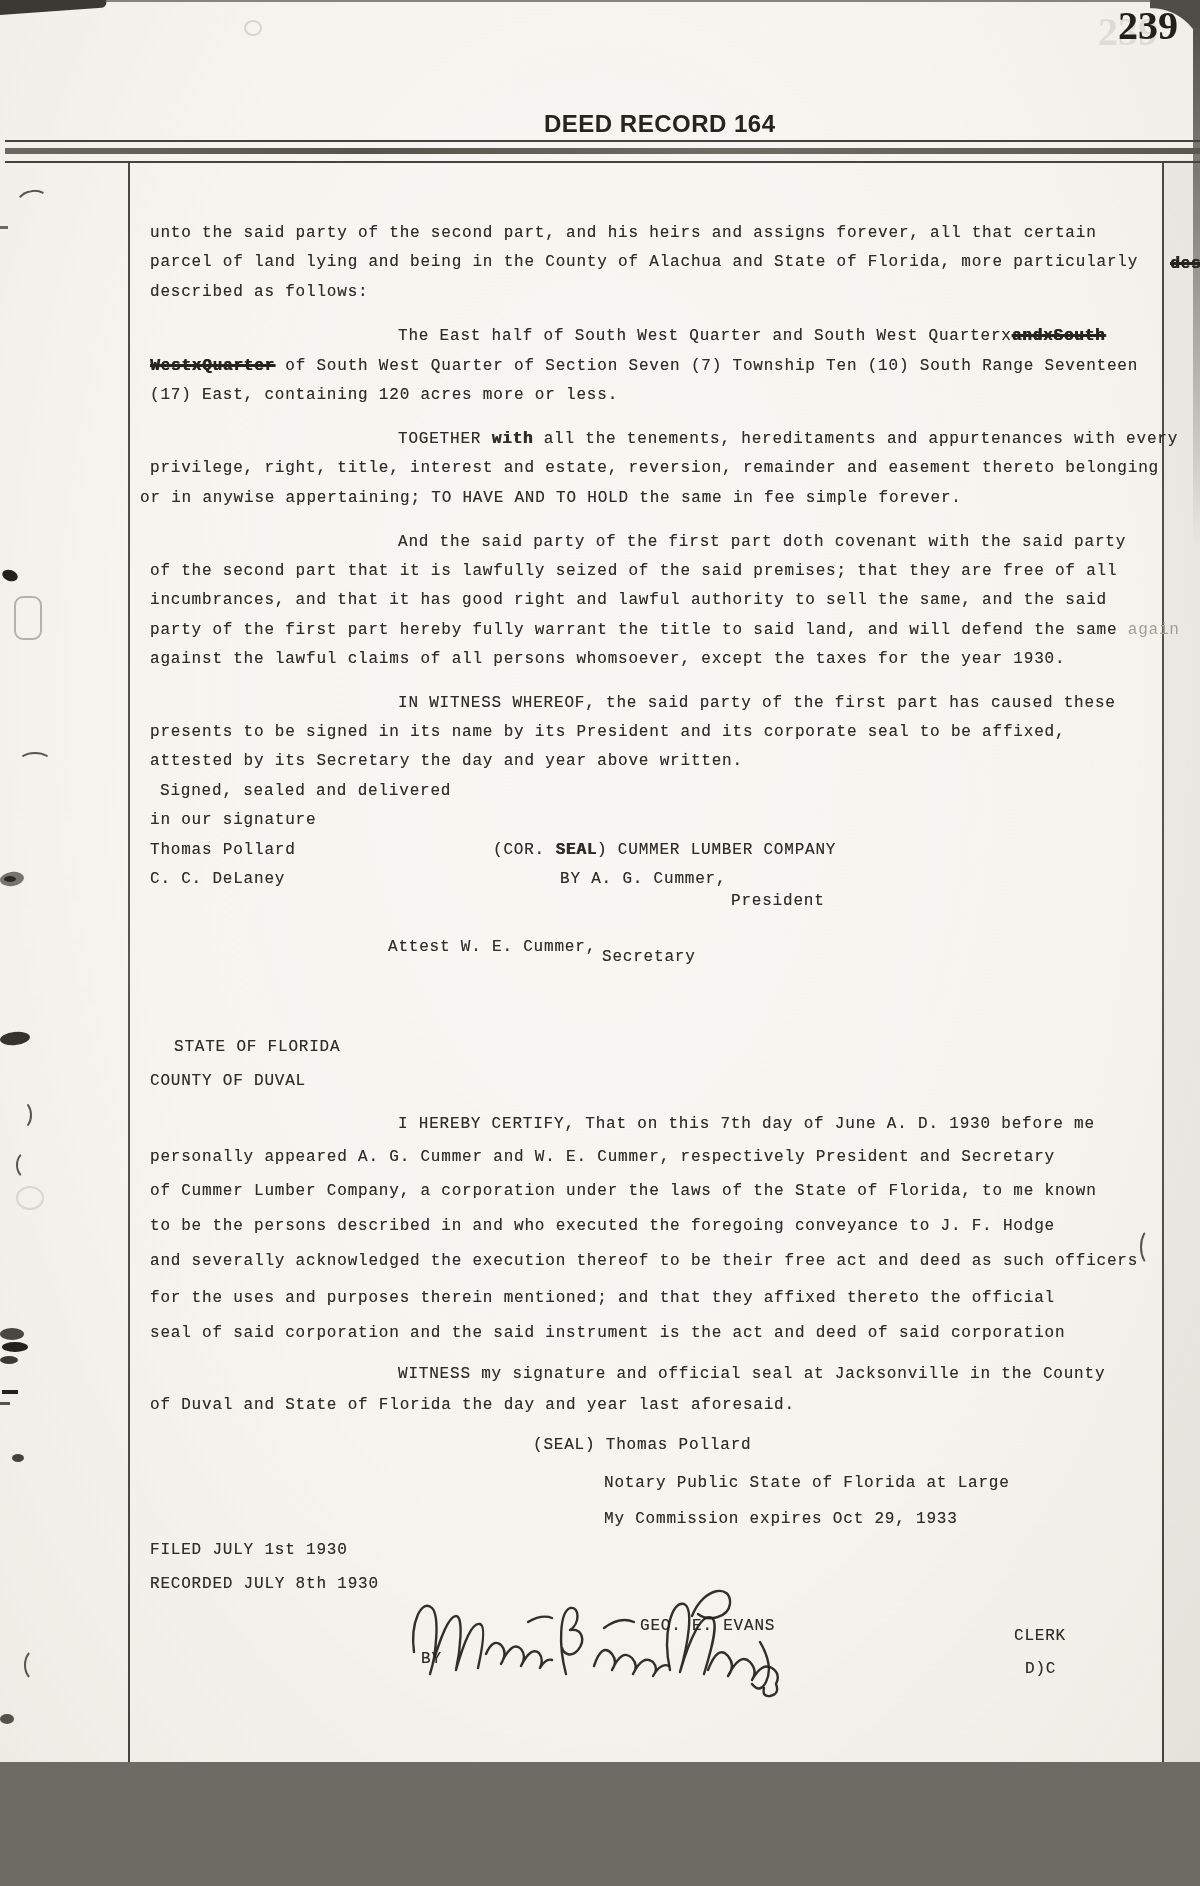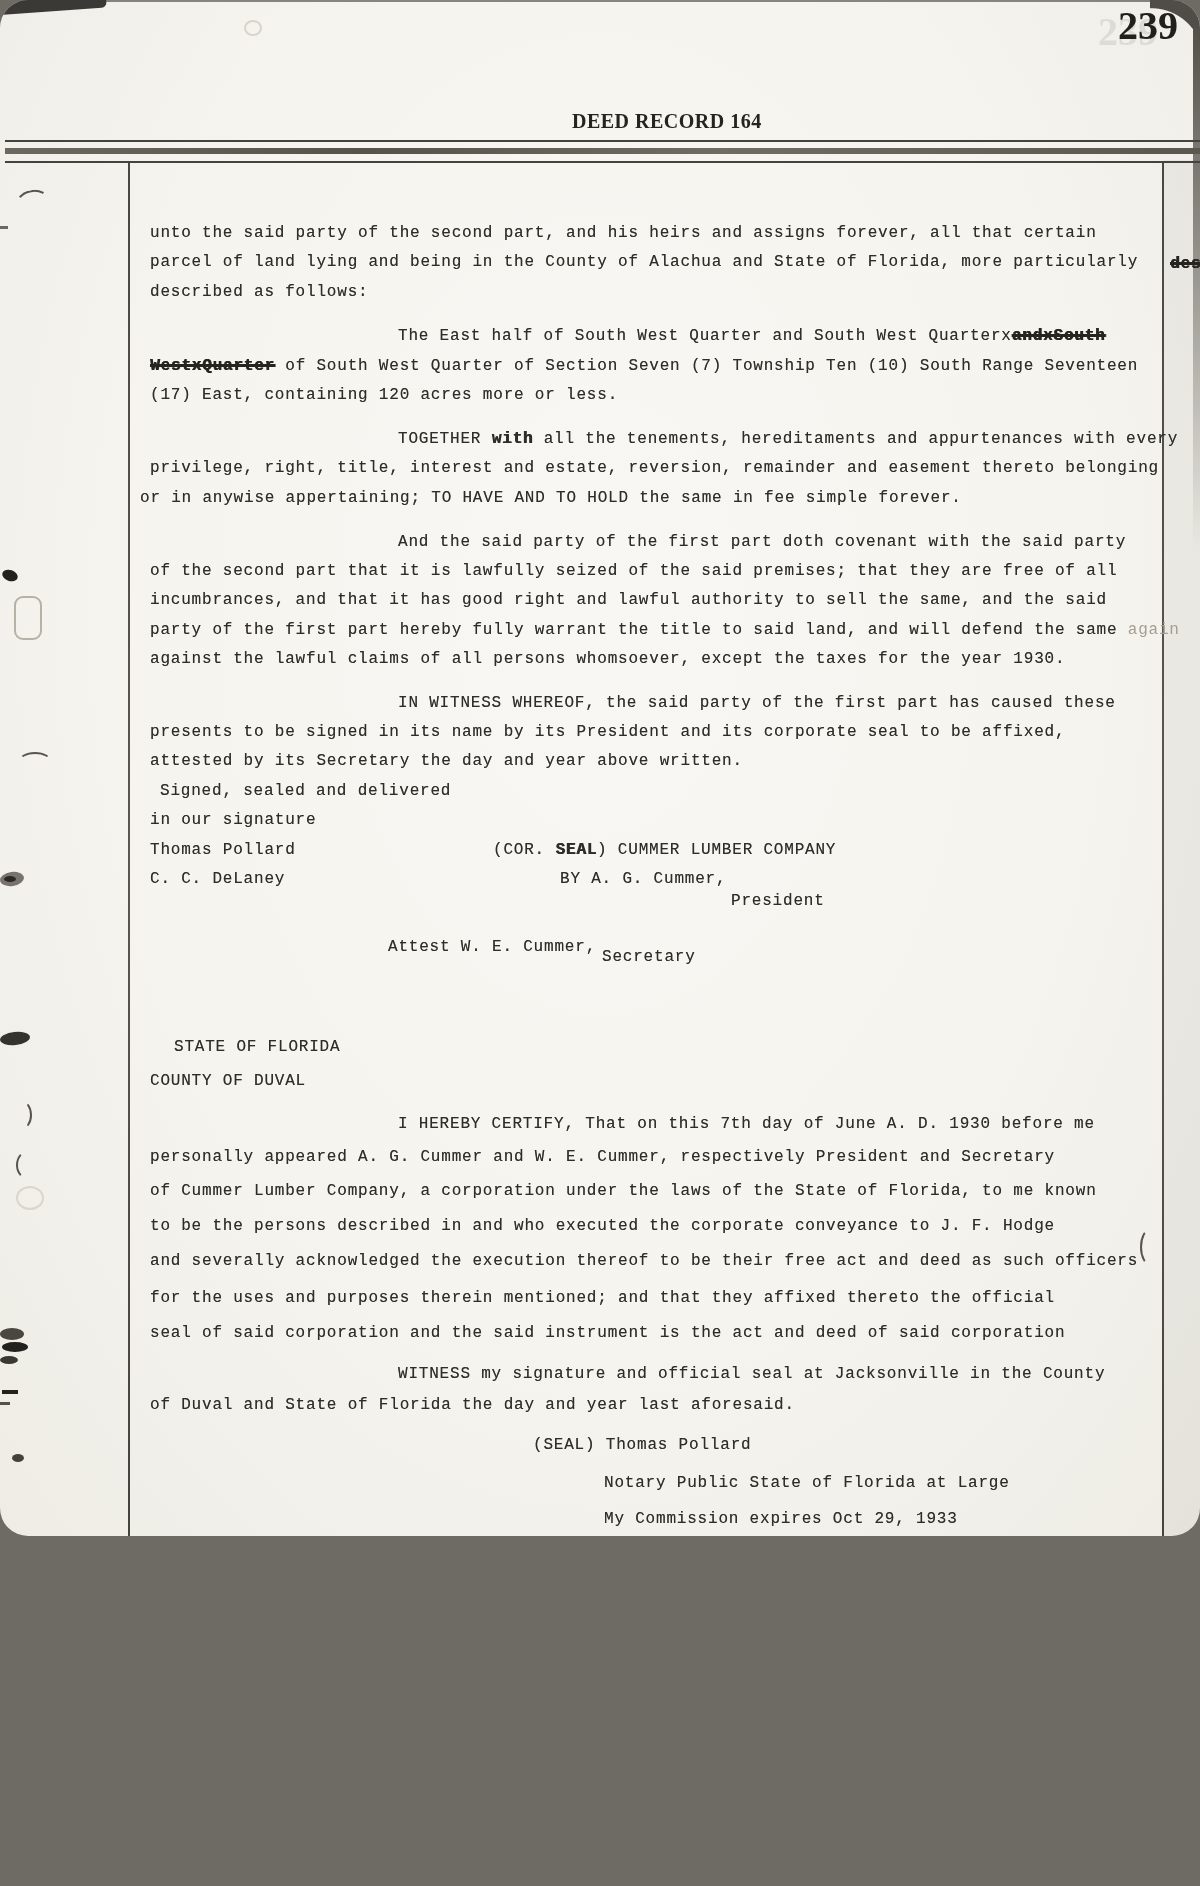--- a/index.html
+++ b/index.html
@@ -2,34 +2,33 @@
 <html><head>
 <meta charset="utf-8">
 <style>
   html,body{margin:0;padding:0;}
   body{
     width:1200px;height:1886px;
     background:#6e6b64;
     font-family:"Liberation Mono", monospace;
   }
   #page{
-    position:relative;width:1200px;height:1536px;overflow:hidden;
+    position:relative;width:1200px;height:1762px;overflow:hidden;
     background:radial-gradient(ellipse at 50% 40%, #f8f7f3 0%, #f5f4ef 55%, #eeece5 100%);
     color:#2f2d28;
-    border-radius:28px;
   }
   
   .page-number{
     position:absolute;left:1118px;top:2px;
     font-family:"Liberation Serif", serif;font-weight:bold;font-size:40px;color:#21201c;
     text-shadow:-20px 6px 0 rgba(40,38,34,0.10);
   }
   .header-title{
-    position:absolute;left:572px;top:110px;
-    font-family:Liberation Serif, serif;font-weight:bold;font-size:20px;
+    position:absolute;left:544px;top:110px;
+    font-family:Liberation Sans, sans-serif;font-weight:bold;font-size:24px;
     letter-spacing:0.5px;color:#26241f;
   }
   .hrule{position:absolute;left:5px;width:1195px;}
   .hrule.thin{height:2px;background:#45433d;}
   .hrule.thick{height:6px;background:linear-gradient(90deg,#6b6860,#56534b 30%,#6f6c63 60%,#5a574f);}
   .vrule{position:absolute;top:163px;bottom:0;width:2px;background:linear-gradient(180deg,#4a4842,#5a574f 50%,#45433d);}
   
   .doc-line{
     position:absolute;white-space:pre;
     font-family:Liberation Mono, monospace;font-size:16px;letter-spacing:0.8px;
@@ -107,21 +106,21 @@
       <div class="doc-line" style="left: 150px; top: 870px;"><span>C. C. DeLaney</span></div>
       <div class="doc-line" style="left: 560px; top: 870px;"><span>BY A. G. Cummer,</span></div>
       <div class="doc-line" style="left: 731px; top: 892px;"><span>President</span></div>
       <div class="doc-line" style="left: 388px; top: 926px; margin-top: 12px;"><span>Attest W. E. Cummer,</span></div>
       <div class="doc-line" style="left: 602px; top: 948px;"><span>Secretary</span></div>
       <div class="doc-line" style="left: 168px; top: 1038px; margin-left: 6px;"><span>STATE OF FLORIDA</span></div>
       <div class="doc-line" style="left: 150px; top: 1072px; text-align: center;"><span>COUNTY OF DUVAL</span></div>
       <div class="doc-line" style="left: 398px; top: 1115px;"><span>I HEREBY CERTIFY, That on this 7th day of June A. D. 1930 before me</span></div>
       <div class="doc-line" style="left: 150px; top: 1148px;"><span>personally appeared A. G. Cummer and W. E. Cummer, respectively President and Secretary</span></div>
       <div class="doc-line" style="left: 150px; top: 1182px;"><span>of Cummer Lumber Company, a corporation under the laws of the State of Florida, to me known</span></div>
-      <div class="doc-line" style="left: 150px; top: 1217px;"><span>to be the persons described in and who executed the corporate conveyance to J. F. Hodge</span></div>
+      <div class="doc-line" style="left: 150px; top: 1217px;"><span>to be the persons described in and who executed the foregoing conveyance to J. F. Hodge</span></div>
       <div class="doc-line" style="left: 150px; top: 1252px;"><span>and severally acknowledged the execution thereof to be their free act and deed as such officers</span></div>
       <div class="doc-line" style="left: 150px; top: 1289px;"><span>for the uses and purposes therein mentioned; and that they affixed thereto the official</span></div>
       <div class="doc-line" style="left: 150px; top: 1324px;"><span>seal of said corporation and the said instrument is the act and deed of said corporation</span></div>
       <div class="doc-line" style="left: 398px; top: 1365px;"><span>WITNESS my signature and official seal at Jacksonville in the County</span></div>
       <div class="doc-line" style="left: 150px; top: 1396px;"><span>of Duval and State of Florida the day and year last aforesaid.</span></div>
       <div class="doc-line" style="left: 533px; top: 1436px;"><span>(SEAL) Thomas Pollard</span></div>
       <div class="doc-line" style="left: 604px; top: 1474px;"><span>Notary Public State of Florida at Large</span></div>
       <div class="doc-line" style="left: 604px; top: 1510px;"><span>My Commission expires Oct 29, 1933</span></div>
       <div class="doc-line" style="left: 150px; top: 1541px;"><span>FILED JULY 1st 1930</span></div>
       <div class="doc-line" style="left: 150px; top: 1575px;"><span>RECORDED JULY 8th 1930</span></div>

